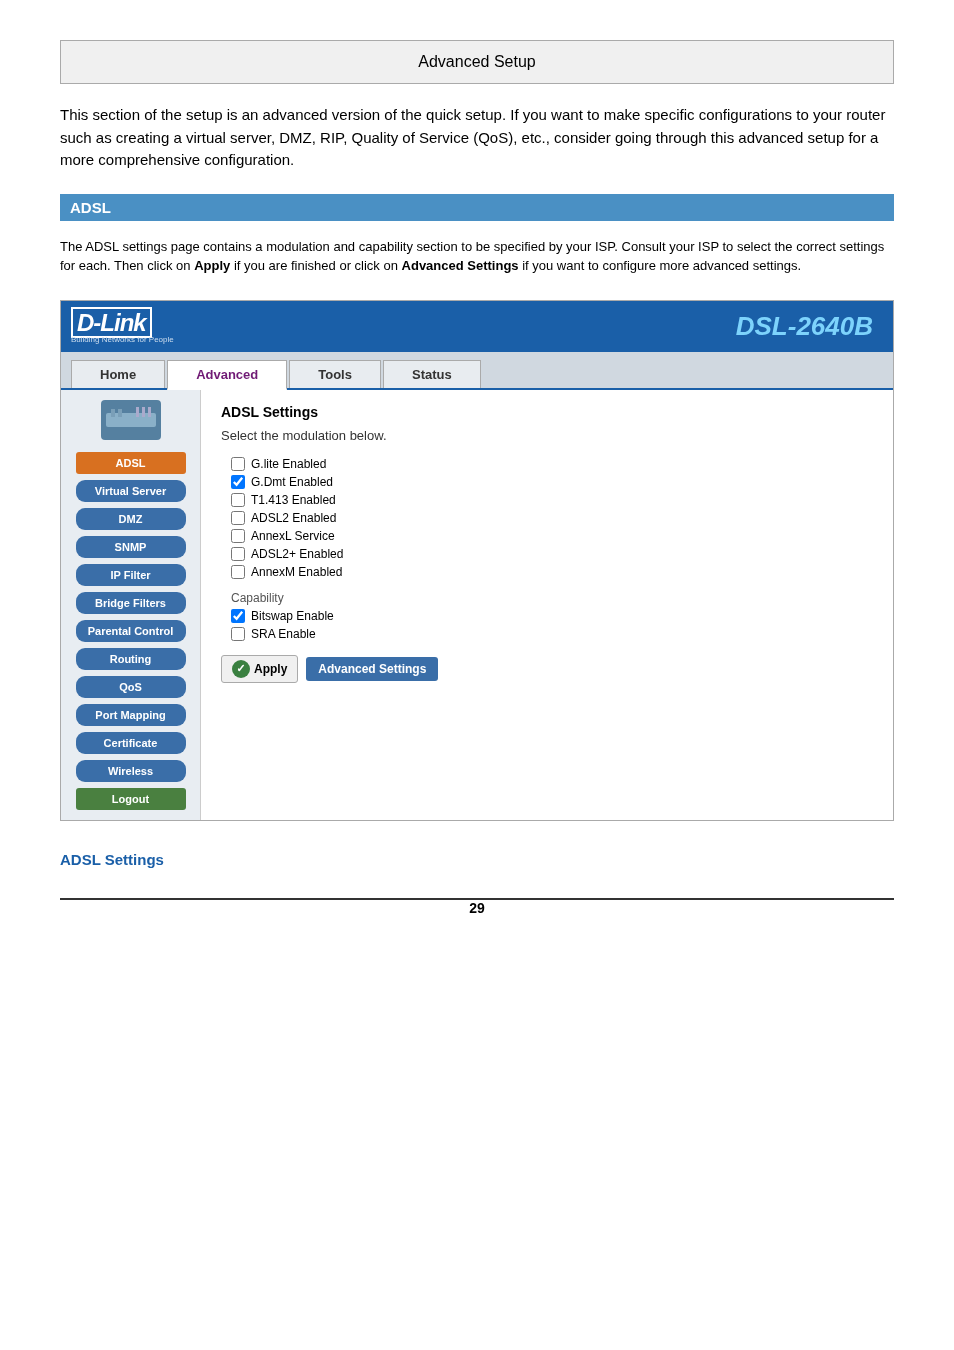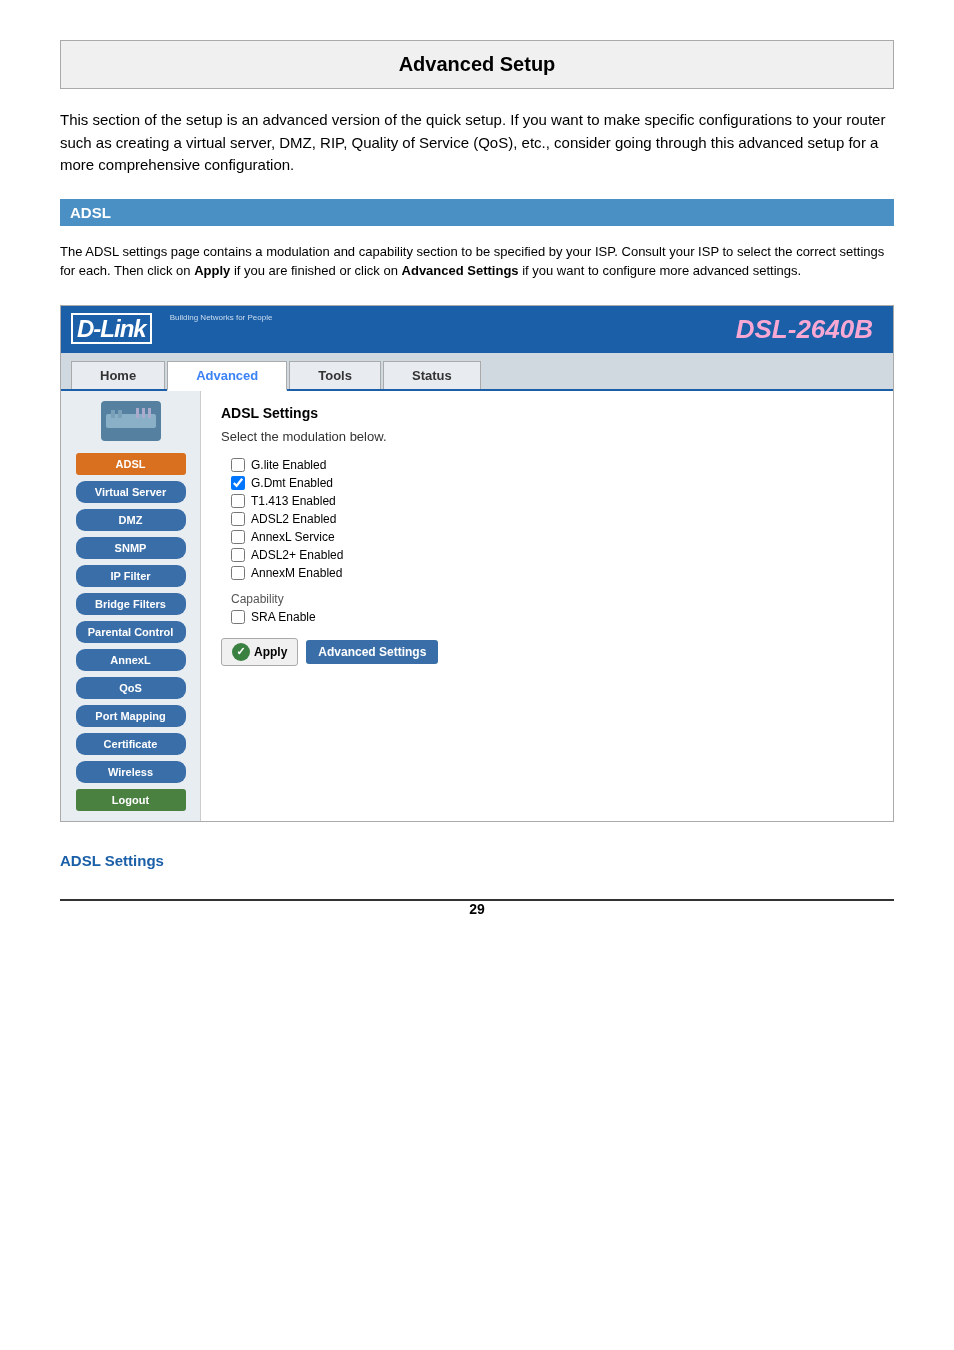--- a/index.html
+++ b/index.html
@@ -18,22 +18,22 @@
 
     
     .page-title-box {
       border: 1px solid #aaa;
       background: #f0f0f0;
       text-align: center;
       padding: 12px 0;
       margin-bottom: 20px;
     }
     .page-title-box h1 {
-      font-size: 20px;
-      font-weight: bold;
+      font-size: 16px;
+      font-weight: normal;
       color: #000;
     }
 
     
     .intro-text {
       margin-bottom: 22px;
       line-height: 1.5;
       font-size: 15px;
       margin-top: 12px;
     }
@@ -65,40 +65,39 @@
     
     .router-header {
       background: #1a5fa8;
       display: flex;
       align-items: center;
       justify-content: space-between;
       padding: 8px 20px 8px 10px;
     }
     .dlink-logo {
       display: flex;
-      flex-direction: row;
+      flex-direction: column;
       align-items: flex-start;
-      gap: 16px;
     }
     .dlink-logo-main {
       font-size: 22px;
       font-weight: 900;
       color: #fff;
       font-style: italic;
       letter-spacing: -1px;
     }
     .dlink-logo-sub {
       font-size: 8px;
       color: #cde;
       margin-top: -2px;
     }
     .router-model {
       font-size: 26px;
       font-weight: bold;
-      color: #f9a8d4;
+      color: #7dd3fc;
       font-style: italic;
       margin-left: 12px;
     }
 
     
     .router-nav {
       display: flex;
       background: #d0d8e0;
       border-bottom: 2px solid #1a5fa8;
       padding: 0 10px;
@@ -111,21 +110,21 @@
       color: #333;
       border-top: 1px solid #aaa;
       border-right: 1px solid #aaa;
       border-left: 1px solid #aaa;
       background: #e8ecf0;
       margin-right: 2px;
       margin-top: 8px;
     }
     .router-nav-tab.active {
       background: #fff;
-      color: #3b82f6;
+      color: #701a75;
       border-bottom: 2px solid #fff;
       margin-bottom: -2px;
     }
 
     
     .router-body {
       display: flex;
     }
 
     
@@ -326,21 +325,21 @@
           </svg>
         </div>
 
         <button class="sidebar-btn orange">ADSL</button>
         <button class="sidebar-btn blue">Virtual Server</button>
         <button class="sidebar-btn blue">DMZ</button>
         <button class="sidebar-btn blue">SNMP</button>
         <button class="sidebar-btn blue">IP Filter</button>
         <button class="sidebar-btn blue">Bridge Filters</button>
         <button class="sidebar-btn blue">Parental Control</button>
-        <button class="sidebar-btn blue">AnnexL</button>
+        <button class="sidebar-btn blue">Routing</button>
         <button class="sidebar-btn blue">QoS</button>
         <button class="sidebar-btn blue">Port Mapping</button>
         <button class="sidebar-btn blue">Certificate</button>
         <button class="sidebar-btn blue">Wireless</button>
         <button class="sidebar-btn green">Logout</button>
       </div>
 
       <div class="router-main">
         <div class="adsl-settings-title">ADSL Settings</div>
         <div class="adsl-settings-desc">Select the modulation below.</div>
@@ -371,20 +370,24 @@
             <label>ADSL2+ Enabled</label>
           </div>
           <div class="checkbox-row">
             <input type="checkbox" style="">
             <label>AnnexM Enabled</label>
           </div>
         </div>
 
         <div class="modulation-section">
           <div class="capability-label">Capability</div>
+          <div class="checkbox-row">
+            <input type="checkbox" checked="" style="">
+            <label>Bitswap Enable</label>
+          </div>
           <div class="checkbox-row">
             <input type="checkbox" style="">
             <label>SRA Enable</label>
           </div>
         </div>
 
         <div class="buttons-row">
           <button class="apply-btn">
             <span class="apply-icon">✓</span>
             <span>Apply</span>

